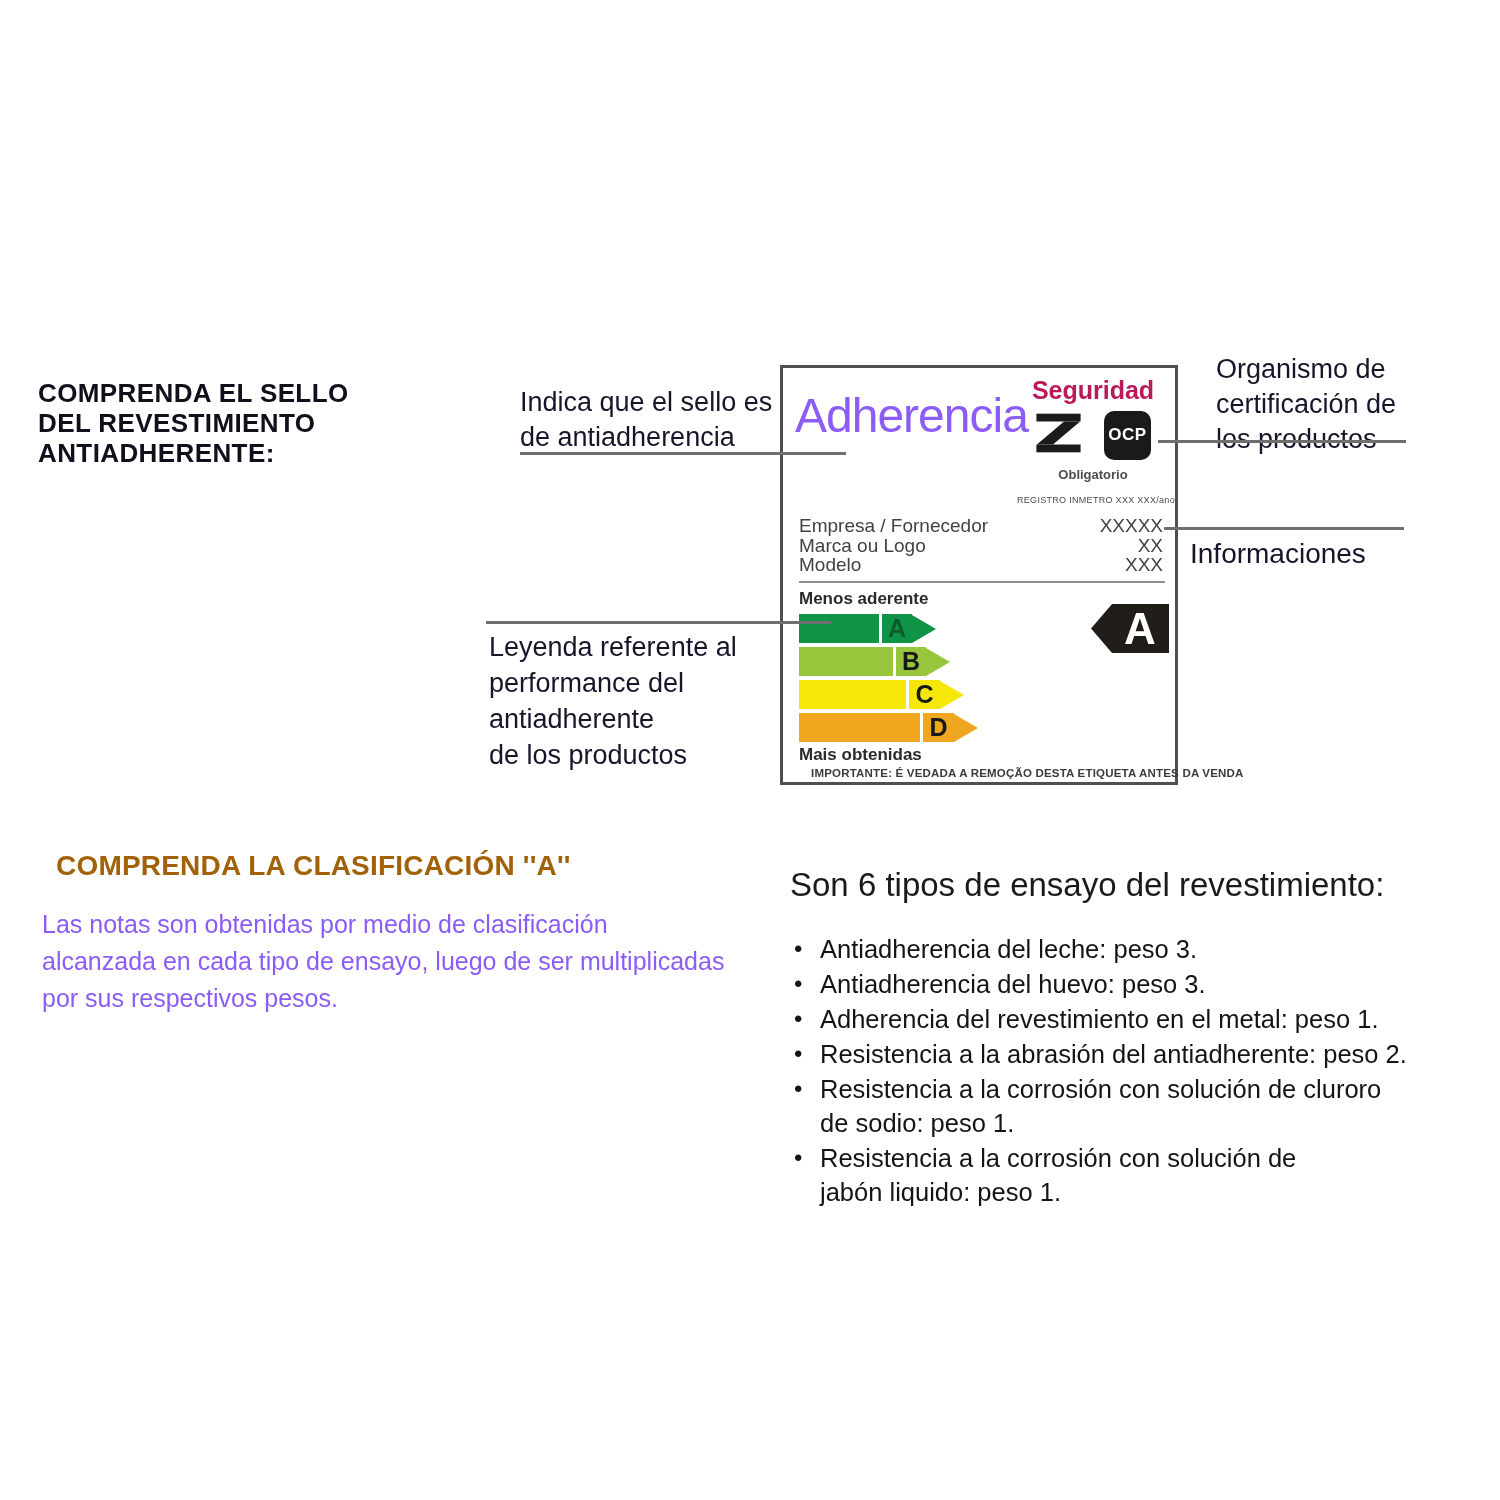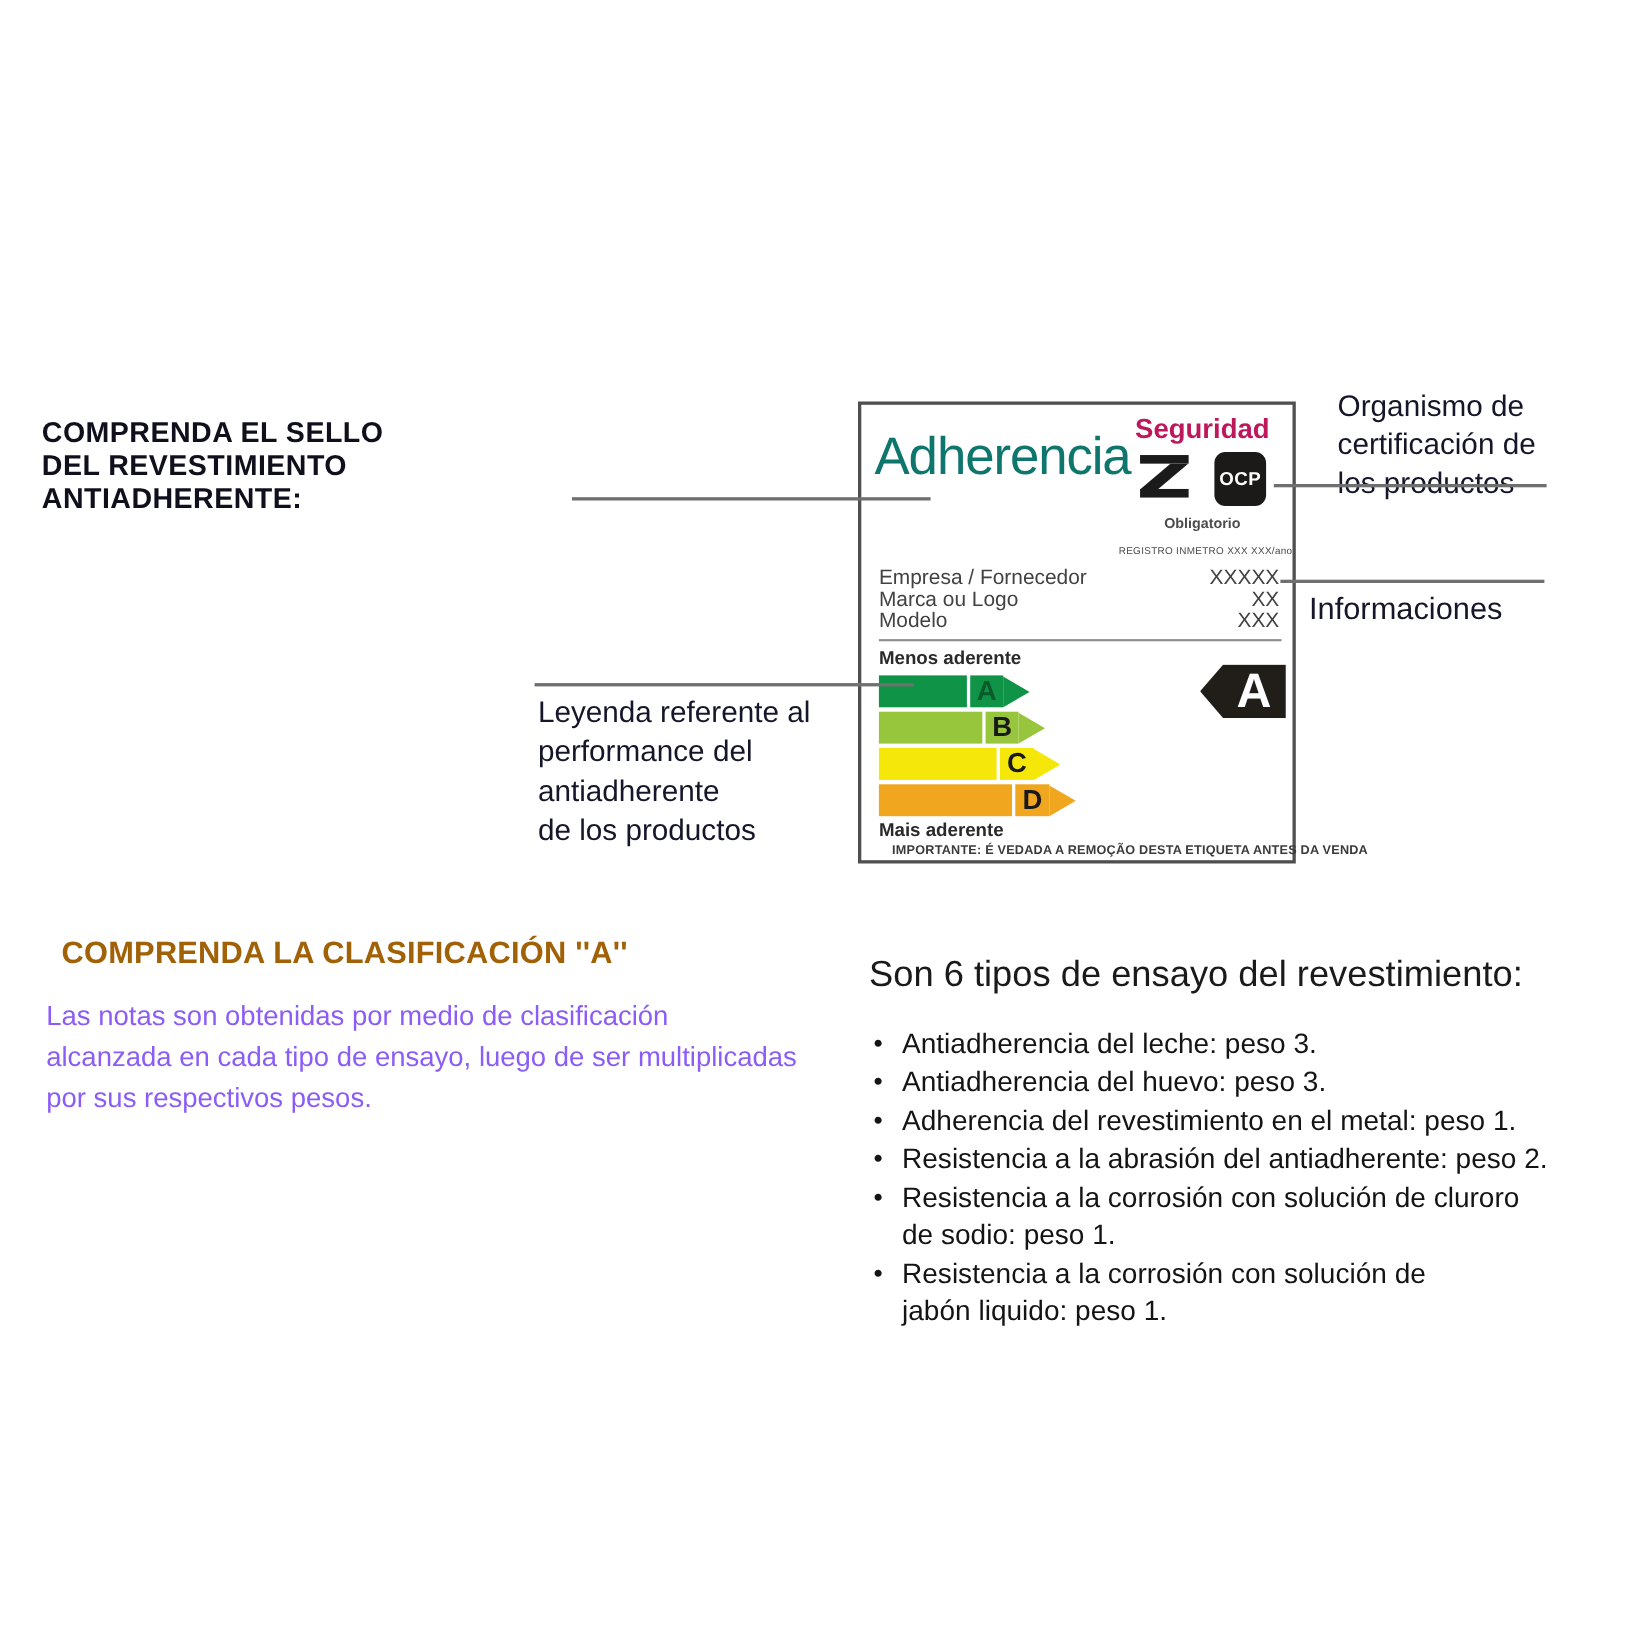--- a/index.html
+++ b/index.html
@@ -30,21 +30,21 @@
   .ann-leyenda { left:489px; top:629px; line-height:36px; }
   .line-leyenda { left:486px; top:621px; width:345px; }
 
   
   .label-box {
     position:absolute; left:780px; top:365px; width:398px; height:420px;
     background:#ffffff; border:3px solid #4f4f4f;
   }
   .label-title {
     position:absolute; left:12px; top:20px;
-    font-size:48px; color:#0f766e; letter-spacing:-1px;
+    font-size:48px; color:#8b5cf6; letter-spacing:-1px;
   }
   .seg-cluster { position:absolute; right:6px; top:8px; width:152px; text-align:center; }
   .seg-title { font-size:25px; font-weight:600; color:#be185d; }
   .seg-logos { display:flex; justify-content:center; align-items:center; gap:22px; margin-top:5px; }
   .ocp-badge {
     width:47px; height:49px; border-radius:10px;
     display:flex; align-items:center; justify-content:center;
   }
   .ocp-badge span { color:#ffffff; font-weight:bold; font-size:17px; letter-spacing:.5px; }
   .obligatorio { margin-top:7px; font-size:13px; font-weight:600; color:#4c4c4c; }
@@ -94,20 +94,22 @@
 </style>
 </head>
 <body>
 
 <div class="page">
 
   <div class="intro-heading pre">COMPRENDA EL SELLO
 DEL REVESTIMIENTO
 ANTIADHERENTE:</div>
 
+  <div class="ann ann-indica pre">Indica que el sello es
+de antiadherencia</div>
   <div class="ann ann-organismo pre">Organismo de
 certificación de
 los productos</div>
   <div class="ann ann-informaciones">Informaciones</div>
   <div class="ann ann-leyenda pre">Leyenda referente al
 performance del
 antiadherente
 de los productos</div>
 
   <div class="ann-line line-indica"></div>
@@ -182,21 +184,21 @@
           <span class="scale-letter" style="color: rgb(25, 25, 25);">D</span>
         </div>
         <div class="scale-tip" style="border-left-color: rgb(240, 167, 31);"></div>
       </div>
     </div>
 
     <div class="rating-badge" style="background-color: rgb(33, 29, 25);">
       <span>A</span>
     </div>
 
-    <div class="mais">Mais aderente</div>
+    <div class="mais">Mais obtenidas</div>
     <div class="importante">IMPORTANTE: É VEDADA A REMOÇÃO DESTA ETIQUETA ANTES DA VENDA</div>
   </div>
 
   <div class="sec2-heading">COMPRENDA LA CLASIFICACIÓN ''A''</div>
   <div class="sec2-body pre">Las notas son obtenidas por medio de clasificación
 alcanzada en cada tipo de ensayo, luego de ser multiplicadas
 por sus respectivos pesos.</div>
 
   <div class="ensayos-heading">Son 6 tipos de ensayo del revestimiento:</div>
   <ul class="ensayos-list">

